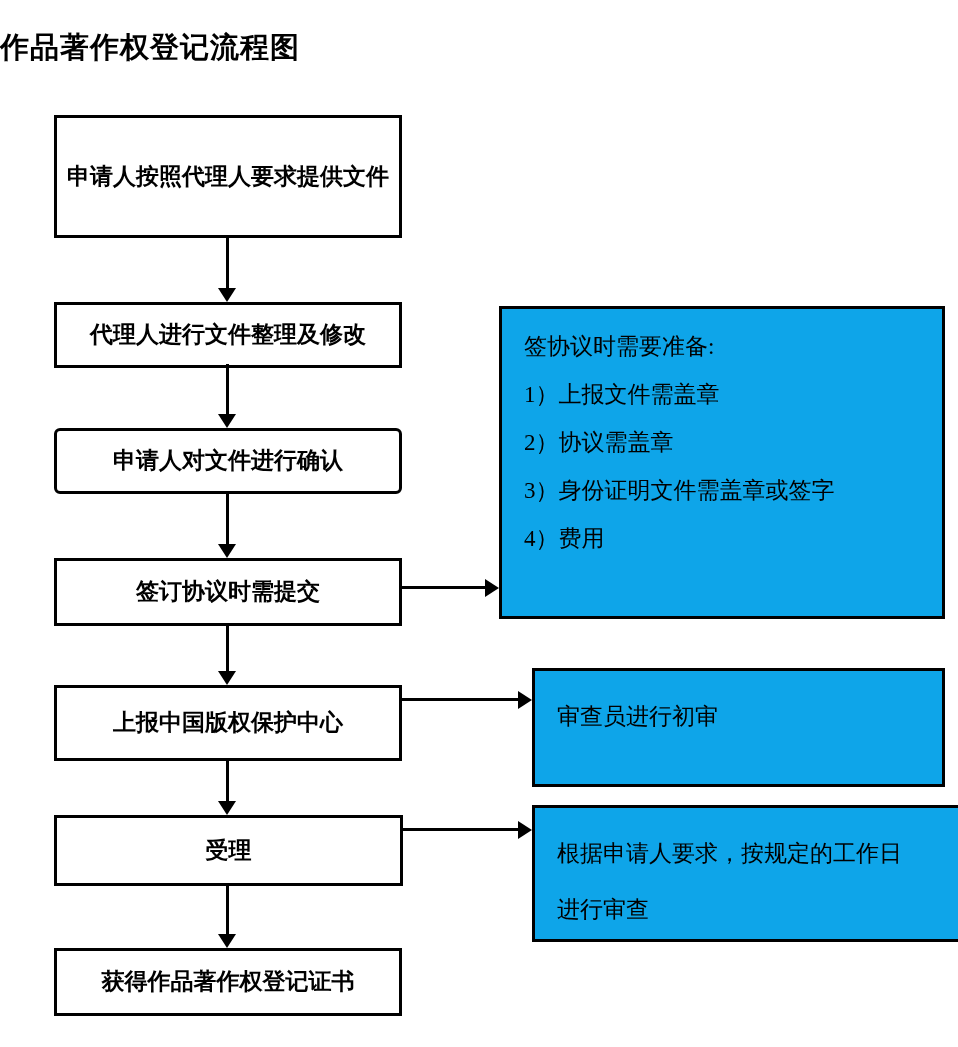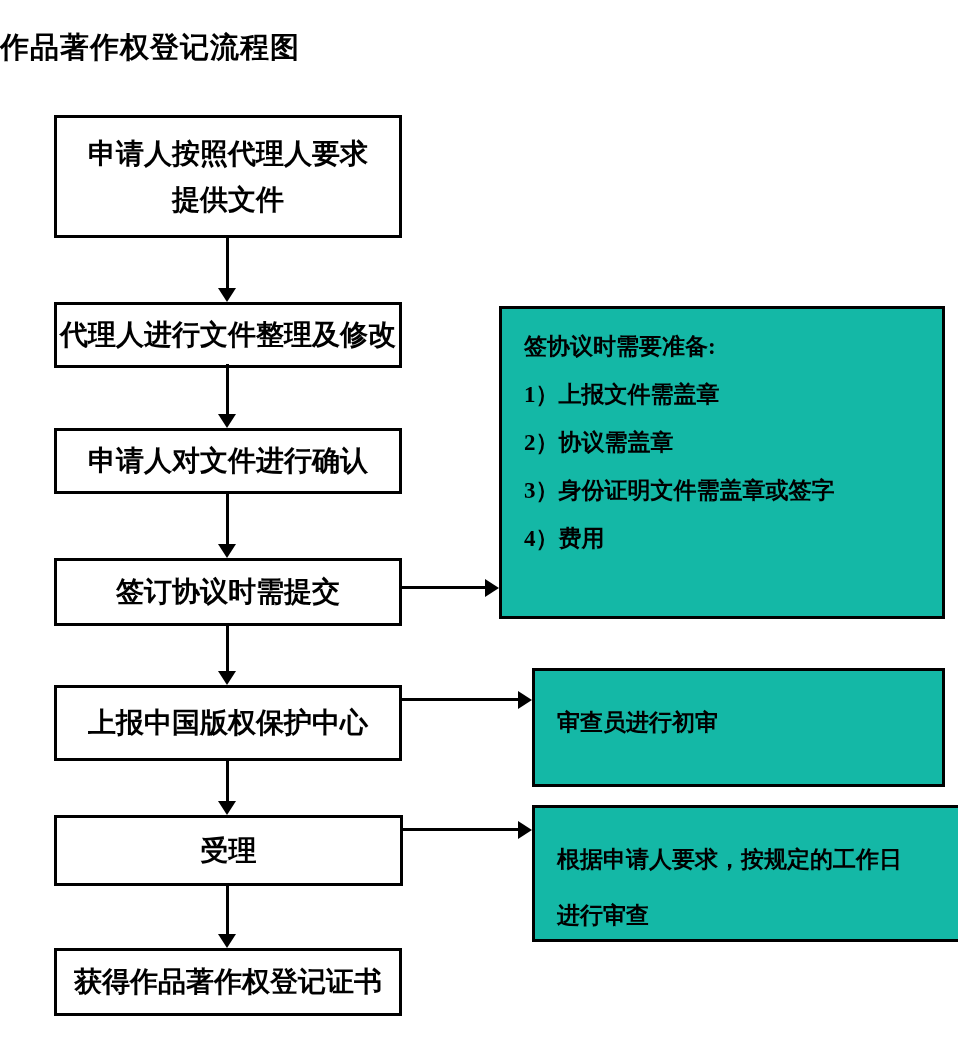--- a/index.html
+++ b/index.html
@@ -30,54 +30,54 @@
     font-weight: bold;
     letter-spacing: 1px;
     line-height: 34px;
   }
   .node {
     position: absolute;
     border: 3px solid #000000;
     background: #ffffff;
     box-sizing: border-box;
     display: flex;
-    flex-direction: column;
+    flex-direction: row;
     justify-content: center;
     align-items: center;
     font-weight: bold;
-    font-size: 28px;
+    font-size: 23px;
     line-height: 46px;
     text-align: left;
   }
   .node .line { display: block; white-space: nowrap; }
 
   .panel {
     position: absolute;
     border: 3px solid #000000;
-    background: #14b8a6;
+    background: #0ea5e9;
     box-sizing: border-box;
-    font-weight: bold;
+    font-weight: normal;
     font-size: 23px;
     text-align: left;
   }
   .panel-inner {
     padding: 14px 0 0 22px;
   }
   .panel-line {
     display: block;
     white-space: nowrap;
     line-height: 48px;
   }
   .panel-flow {
     display: flex;
     flex-direction: column;
     justify-content: flex-start;
     height: 100%;
     box-sizing: border-box;
-    padding: 24px 0 0 22px;
+    padding: 18px 0 0 22px;
   }
   .panel-flow .panel-line { line-height: 56px; }
 
   
   .v-line {
     position: absolute;
     width: 3px;
     background: #000000;
   }
   .h-line {
@@ -109,21 +109,21 @@
 
   <div class="node" style="left:54px; top:115px; width:348px; height:123px;">
     <span class="line">申请人按照代理人要求</span>
     <span class="line">提供文件</span>
   </div>
 
   <div class="node" style="left:54px; top:302px; width:348px; height:66px;">
     <span class="line">代理人进行文件整理及修改</span>
   </div>
 
-  <div class="node" style="left:54px; top:428px; width:348px; height:66px;">
+  <div class="node" style="left:54px; top:428px; width:348px; height:66px;border-radius:6px;">
     <span class="line">申请人对文件进行确认</span>
   </div>
 
   <div class="node" style="left:54px; top:558px; width:348px; height:68px;">
     <span class="line">签订协议时需提交</span>
   </div>
 
   <div class="node" style="left:54px; top:685px; width:348px; height:76px;">
     <span class="line">上报中国版权保护中心</span>
   </div>

